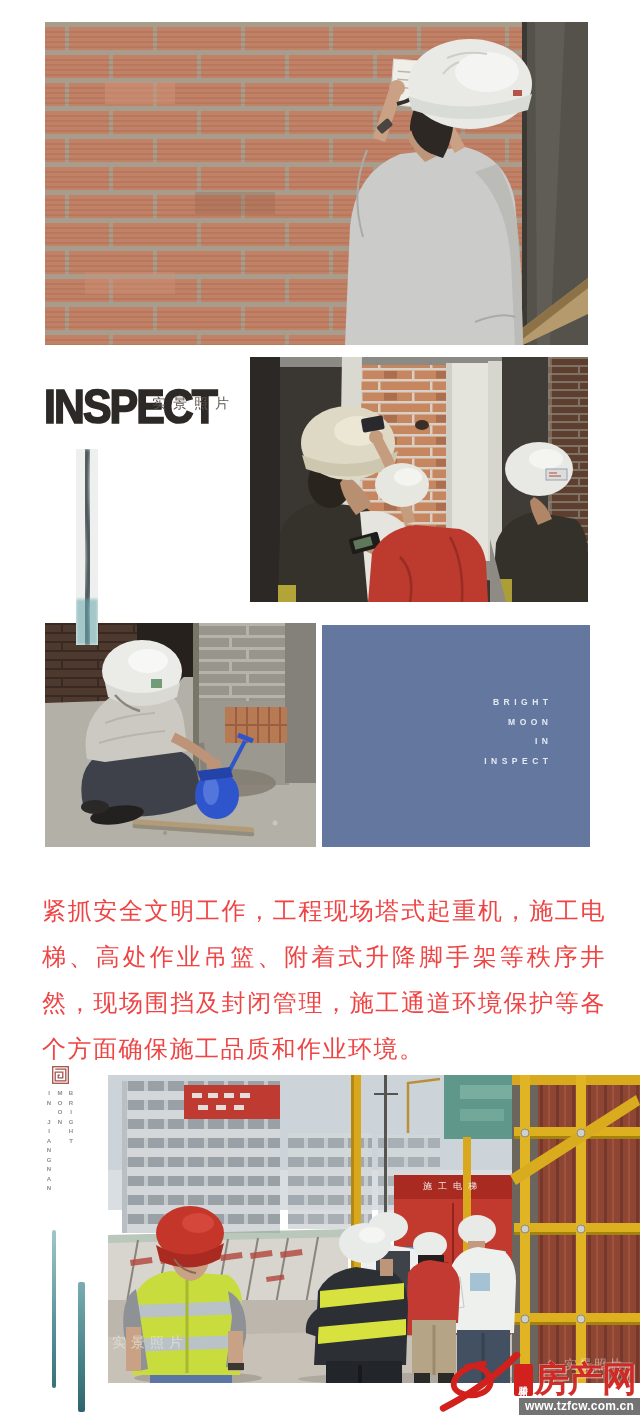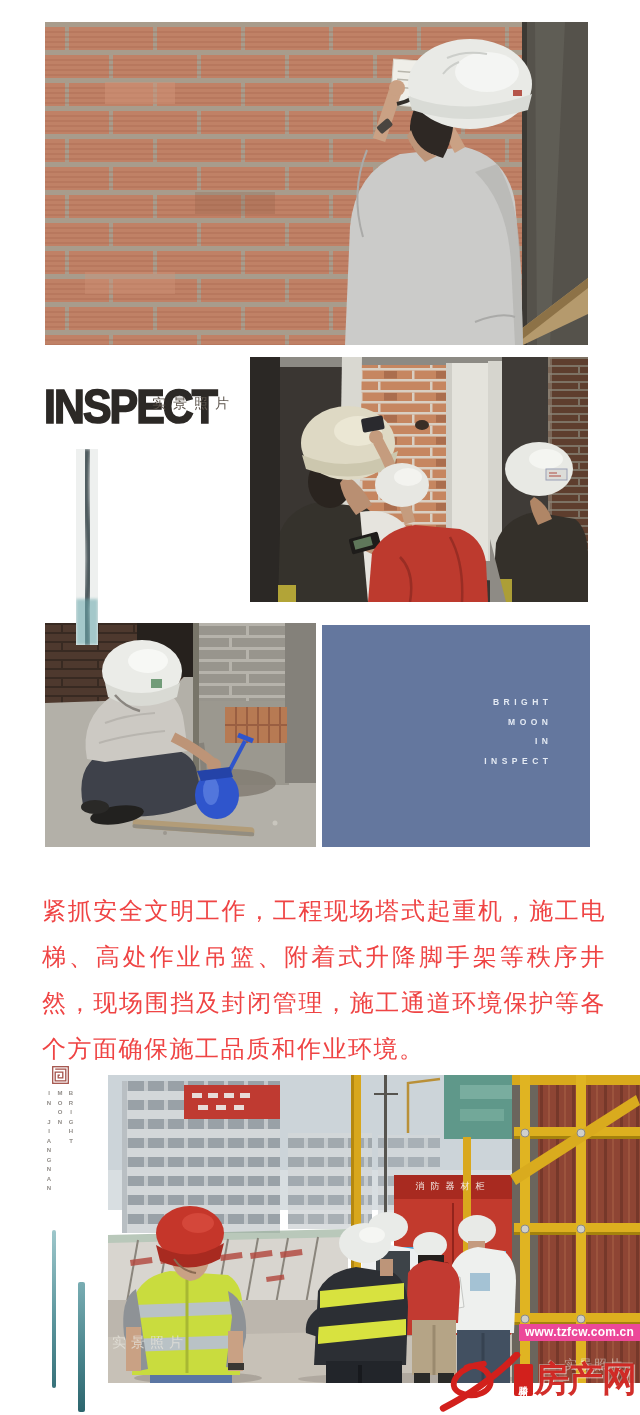--- a/index.html
+++ b/index.html
@@ -59,21 +59,21 @@
 
   
   #logo-swoosh{left:438px;top:1352px;width:84px;height:62px;z-index:5;}
   #logo-block{left:514px;top:1364px;width:19px;height:32px;background:#d2201c;color:#fff;
      z-index:5;border-radius:2px;display:flex;align-items:center;justify-content:center;
      writing-mode:vertical-rl;text-orientation:upright;font-size:9.5px;font-weight:700;
      letter-spacing:1px;line-height:1;}
   #logo-name{left:534px;top:1356px;font-size:35px;font-weight:700;letter-spacing:-1px;
      color:rgba(206,28,24,.92);z-index:5;white-space:nowrap;
      text-shadow:1px 1px 0 rgba(255,255,255,.6),-1px -1px 0 rgba(255,255,255,.35);}
-  #logo-urlbar{left:519px;top:1324px;width:121px;height:17px;background:#ec4899;color:#fff;
+  #logo-urlbar{left:519px;top:1398px;width:121px;height:17px;background:#737373;color:#fff;
      z-index:5;font-size:12px;font-weight:700;text-align:center;line-height:17px;
      letter-spacing:.2px;}
 </style>
 </head>
 <body>
 
 <div class="page">
 
   <figure class="abs" id="photo1" aria-label="worker in white hard hat fixing a marker card on a red brick wall">
     <svg viewBox="0 0 543 323" width="543" height="323" role="img">
@@ -462,21 +462,21 @@
       <rect x="120" y="256" width="15" height="40" fill="#c9a184"></rect>
       <rect x="120" y="288" width="16" height="7" fill="#3a3733"></rect>
       <path d="M62 178 Q64 202 82 206 Q100 204 102 180 Z" fill="#c9a184"></path>
       <ellipse cx="82" cy="158" rx="34" ry="27" fill="#c5362a"></ellipse>
       <ellipse cx="90" cy="148" rx="16" ry="10" fill="#d4473a"></ellipse>
       <path d="M48 170 Q82 190 116 168 L112 184 Q82 200 52 186 Z" fill="#a82a20"></path>
       <path d="M66 184 Q74 196 88 198" stroke="#8a6a52" stroke-width="2" fill="none"></path>
     </svg>
   </figure>
 
-  <div class="abs" id="cabinet-label">消防器材柜</div>
+  <div class="abs" id="cabinet-label">施工电梯</div>
   <div class="abs" id="wm-left">实景照片</div>
   <div class="abs" id="wm-right">实景照片</div>
 
   <div class="abs" id="logo-swoosh">
     <svg viewBox="0 0 84 64" width="84" height="62">
       <g stroke="#d2201c" fill="none" stroke-linecap="round">
         <path d="M80 3 C58 26 28 46 4 58" stroke-width="7"></path>
         <path d="M46 12 C20 15 6 34 21 42 C36 50 58 40 52 26 C48 16 36 12 28 16" stroke-width="6"></path>
       </g>
     </svg>

